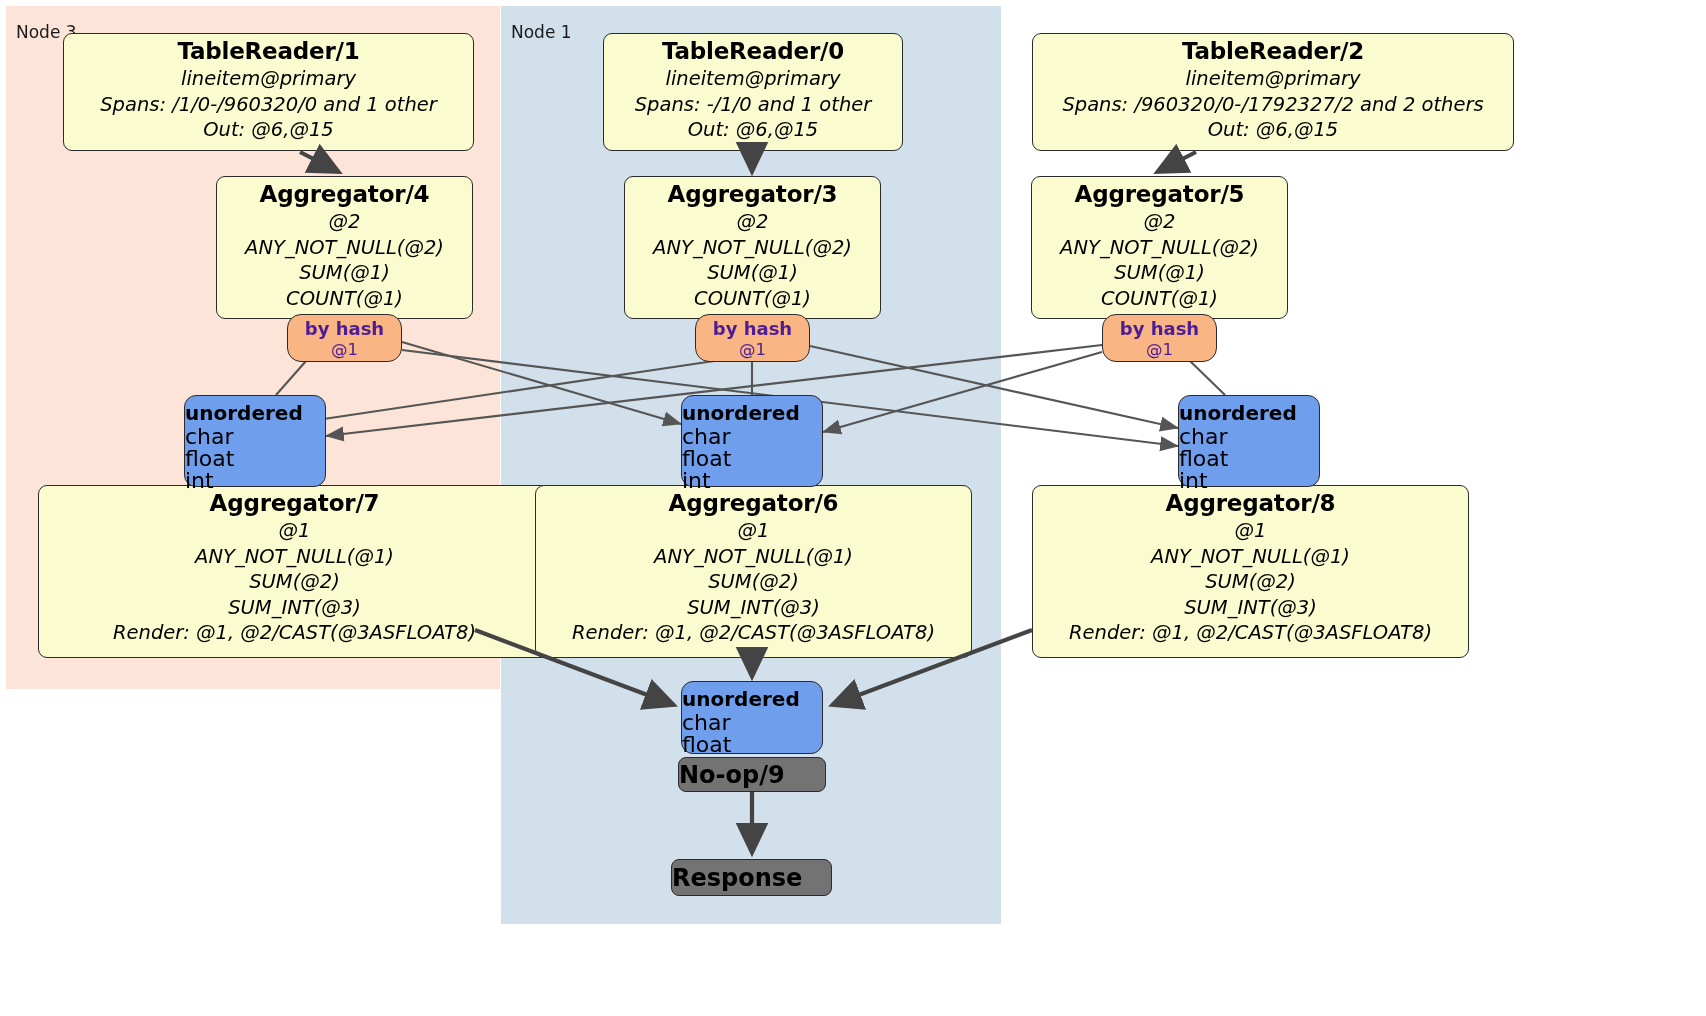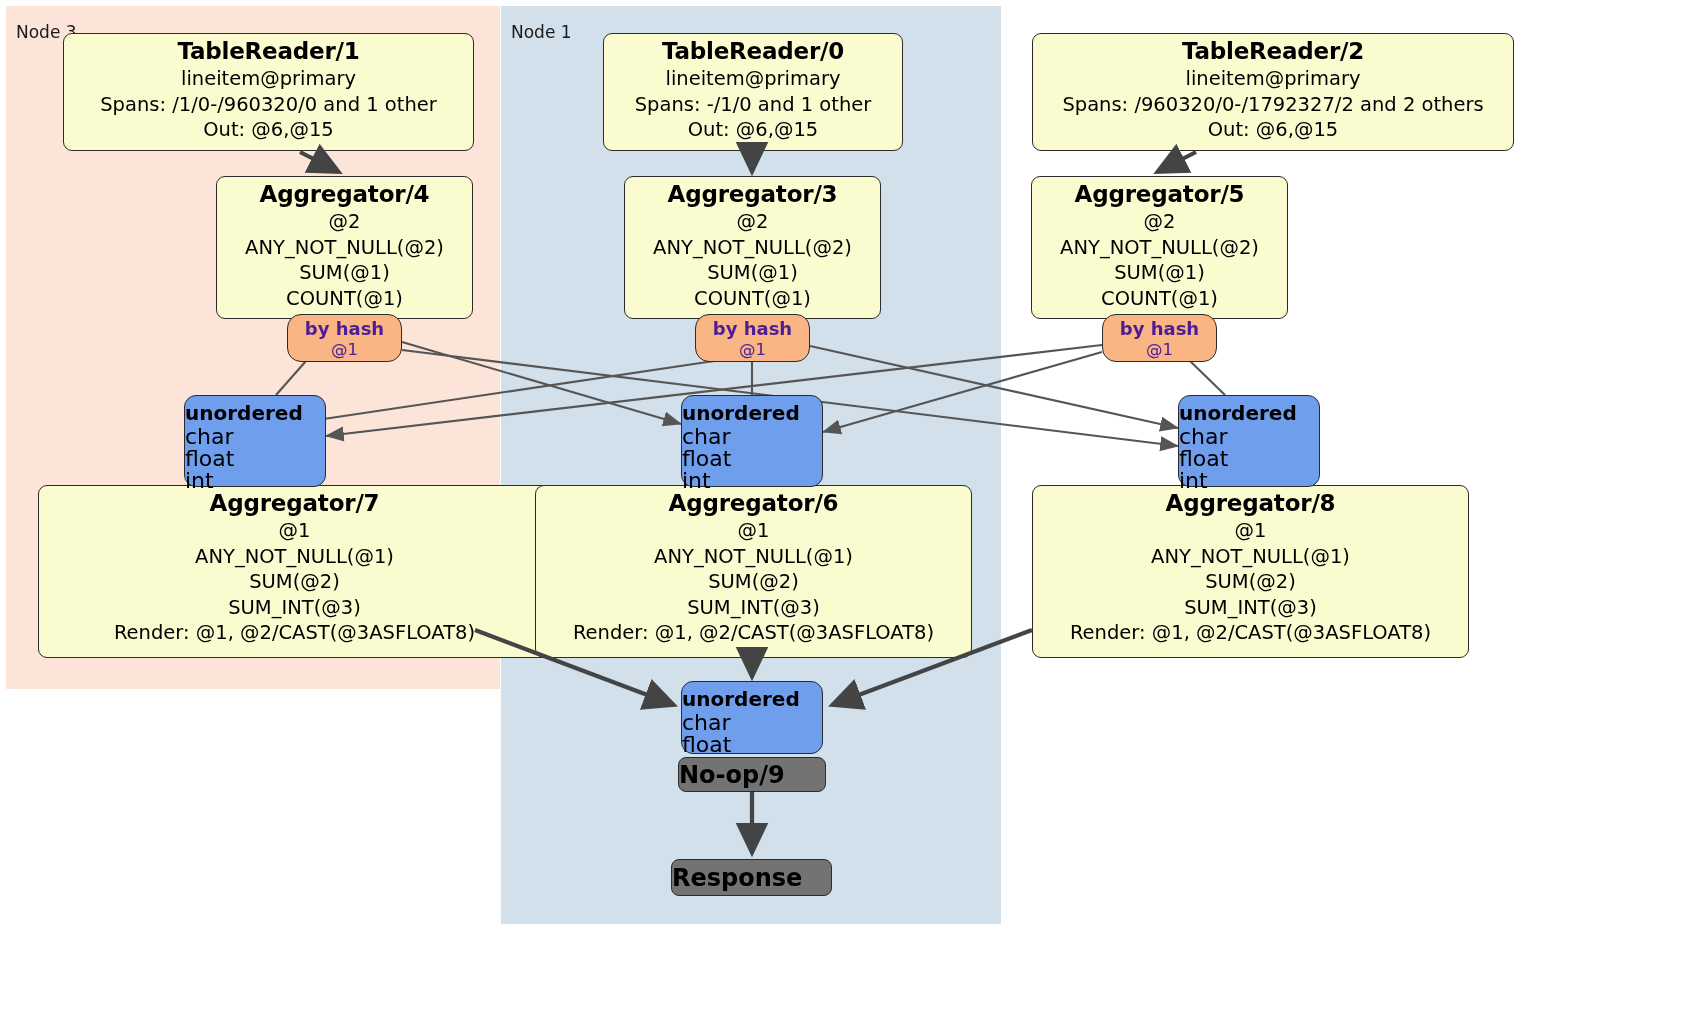--- a/index.html
+++ b/index.html
@@ -39,21 +39,21 @@
     line-height: 25px;
     padding-top: 2px;
     overflow: hidden;
   }
   .proc-box .title {
     font-weight: bold;
     font-size: 23px;
     line-height: 30px;
     letter-spacing: -0.2px;
   }
-  .proc-box .ln { font-size: 19.5px; line-height: 25.5px; white-space: nowrap; }
+  .proc-box .ln { font-size: 19.5px; line-height: 25.5px; white-space: nowrap; font-style: italic; }
 
   .router-box {
     position: absolute;
     box-sizing: border-box;
     background: #f9b583;
     border: 1.6px solid #2b2b2b;
     border-radius: 14px;
     text-align: center;
     color: #4c1d95;
     z-index: 30;

